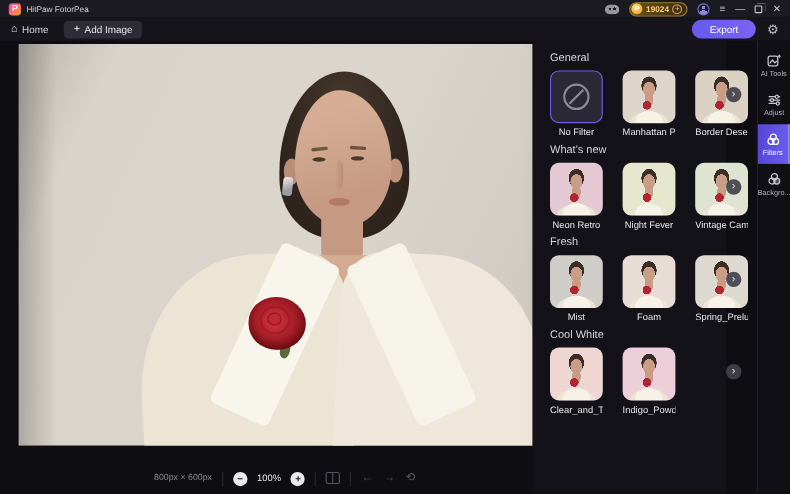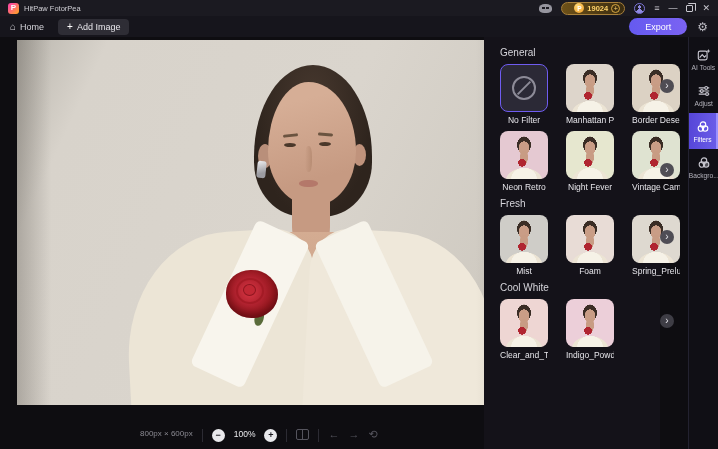--- a/index.html
+++ b/index.html
@@ -11,21 +11,21 @@
     display:flex;align-items:center;justify-content:space-between;padding:0 8px;z-index:30;}
   .tb-left{display:flex;align-items:center;gap:5px;}
   .logo{width:11px;height:11px;border-radius:3px;background:linear-gradient(135deg,#ff4e9b 20%,#ff9d2e 90%);
     color:#fff;font-size:8px;font-weight:bold;display:flex;align-items:center;justify-content:center;line-height:1;}
   .app-name{font-size:7.5px;color:#cfced4;}
   .tb-right{display:flex;align-items:center;gap:9px;}
   .discord{width:13px;height:9px;border-radius:45% 45% 40% 40%;background:
     radial-gradient(circle 1.3px at 35% 45%, #1b1a21 97%, transparent),
     radial-gradient(circle 1.3px at 65% 45%, #1b1a21 97%, transparent),#96959e;}
   .coin-pill{height:13px;border-radius:7px;display:flex;align-items:center;gap:3px;
-    background:linear-gradient(90deg,#6e5118,#3a2c10);border:1px solid #a8803a;padding:0 4px 0 12px;justify-content:center;}
+    background:linear-gradient(90deg,#6e5118,#3a2c10);border:1px solid #a8803a;padding:0 4px 0 1px;justify-content:center;}
   .coin{width:10px;height:10px;border-radius:50%;background:radial-gradient(circle at 35% 30%,#ffd977,#f09b26);
     color:#fff;font-size:6.5px;font-weight:bold;display:flex;align-items:center;justify-content:center;}
   .coin-count{color:#ffd36a;font-size:7.5px;font-weight:bold;}
   .coin-add{width:9px;height:9px;border-radius:50%;border:1px solid #d8a843;color:#ffd36a;
     font-size:7px;line-height:7px;text-align:center;}
   .avatar{width:11px;height:11px;border-radius:50%;border:1px solid #7d76d9;background:
     radial-gradient(circle 1.6px at 50% 33%, #8f89e0 97%, transparent),
     radial-gradient(ellipse 3.2px 2.2px at 50% 82%, #8f89e0 97%, transparent);}
   .win-btn{color:#c9c8cf;font-size:9px;line-height:9px;}
   .hamburger{letter-spacing:0;}
@@ -241,20 +241,21 @@
         <div class="thumb" style="background-color: rgb(220, 210, 196);">
             <div class="mini"></div>
           </div>
         <div class="card-label">Border Desert</div>
       </div>
     </div>
     <div class="chevron">›</div>
   </div>
 
   <div class="section">
+    <div class="section-title">What's new</div>
     <div class="cards">
       <div class="card">
         <div class="thumb" style="background-color: rgb(229, 201, 210);">
             <div class="mini"></div>
           </div>
         <div class="card-label">Neon Retro</div>
       </div>
       <div class="card">
         <div class="thumb" style="background-color: rgb(230, 231, 207);">
             <div class="mini"></div>

